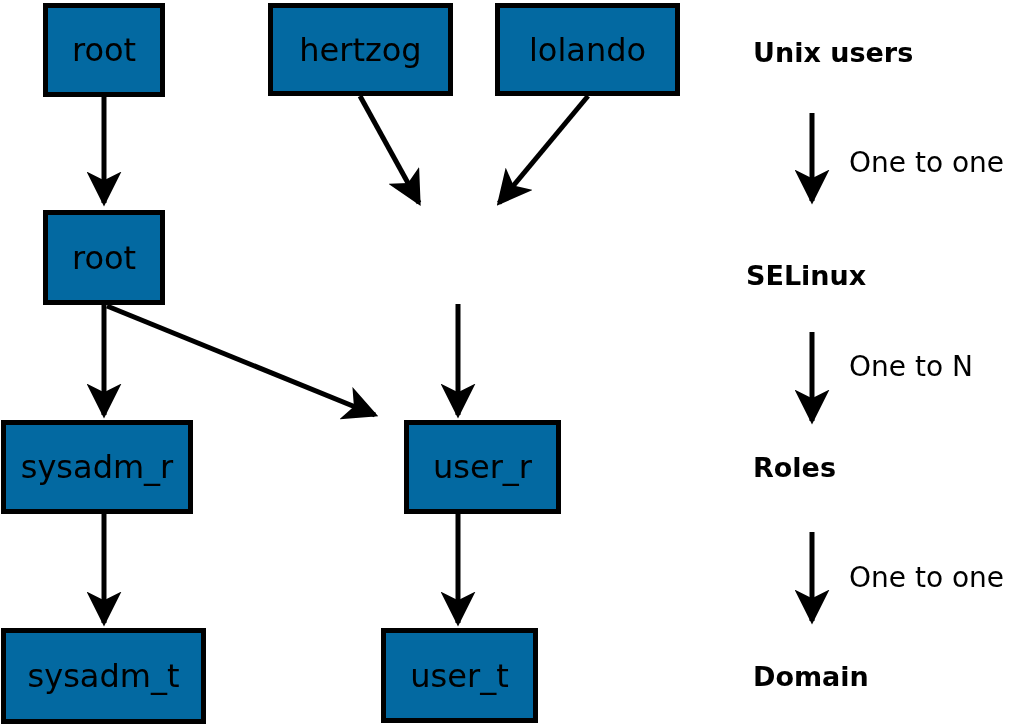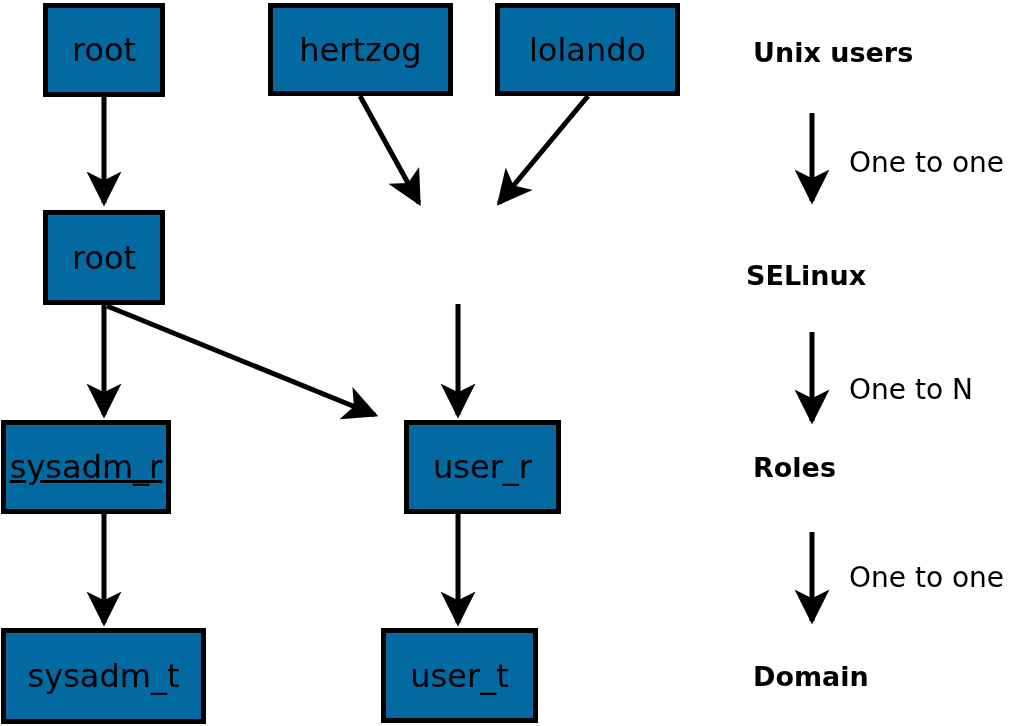--- a/index.html
+++ b/index.html
@@ -76,21 +76,21 @@
     <span>hertzog</span>
   </div>
   <div class="node" style="left:495px; top:3px; width:185px; height:93px;">
     <span>lolando</span>
   </div>
 
   <div class="node" style="left:43px; top:210px; width:122px; height:95px;">
     <span>root</span>
   </div>
 
-  <div class="node" style="left:1px; top:420px; width:170px; height:94px;text-decoration:underline;">
+  <div class="node" style="left:1px; top:420px; width:192px; height:94px;">
     <span>sysadm_r</span>
   </div>
   <div class="node" style="left:381px; top:420px; width:157px; height:94px;margin-left:23px;">
     <span>user_r</span>
   </div>
 
   <div class="node" style="left:1px; top:628px; width:205px; height:96px;">
     <span>sysadm_t</span>
   </div>
   <div class="node" style="left:381px; top:628px; width:157px; height:95px;">
@@ -98,21 +98,21 @@
   </div>
 
   <div class="legend-label" style="left:753px; top:33px;">Unix users</div>
 
   <div class="arrow-caption" style="left:849px; top:149px;">One to one</div>
 
   <div class="legend-label" style="left:746px; top:220px;margin-top:36px;">
     <div>SELinux</div>
   </div>
 
-  <div class="arrow-caption" style="left:849px; top:376px;">One to N</div>
+  <div class="arrow-caption" style="left:849px; top:353px;">One to N</div>
 
   <div class="legend-label" style="left:753px; top:448px;">Roles</div>
 
   <div class="arrow-caption" style="left:849px; top:564px;">One to one</div>
 
   <div class="legend-label" style="left:753px; top:657px;">Domain</div>
 
 </div>
 
 </body></html>

